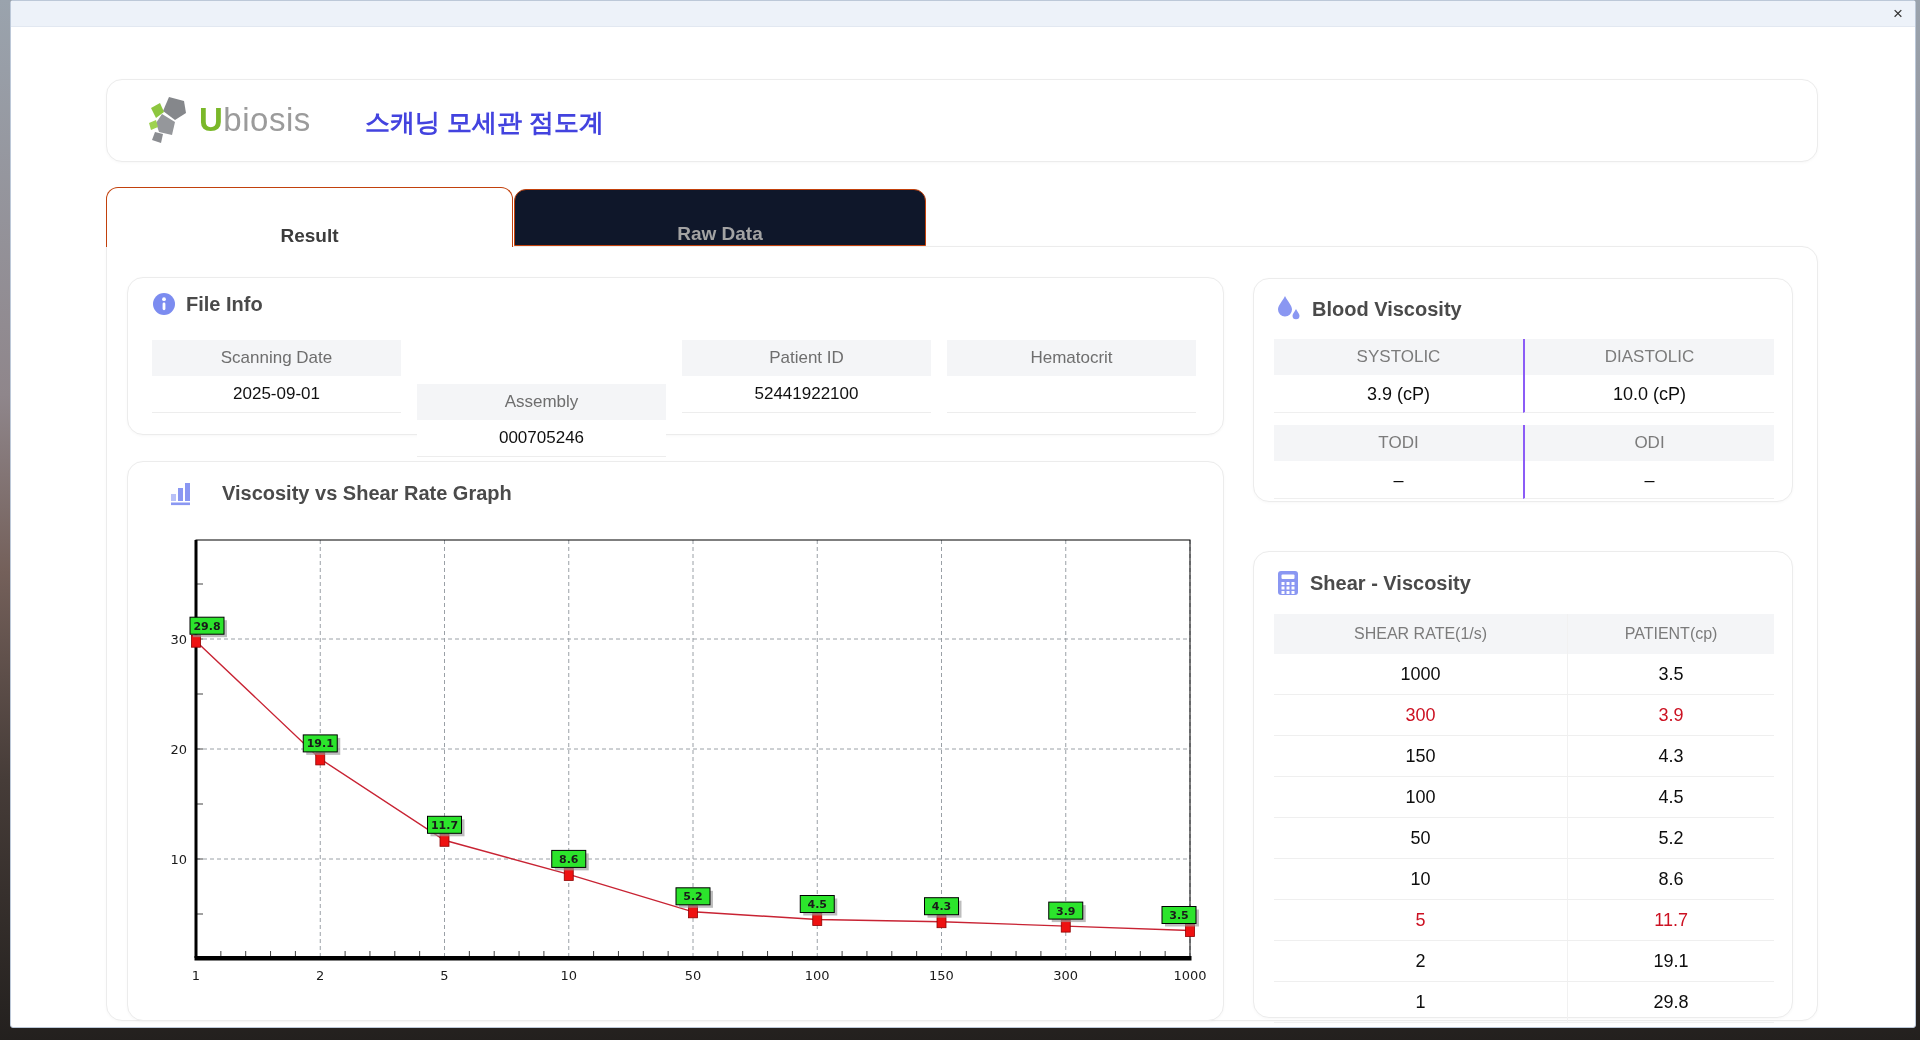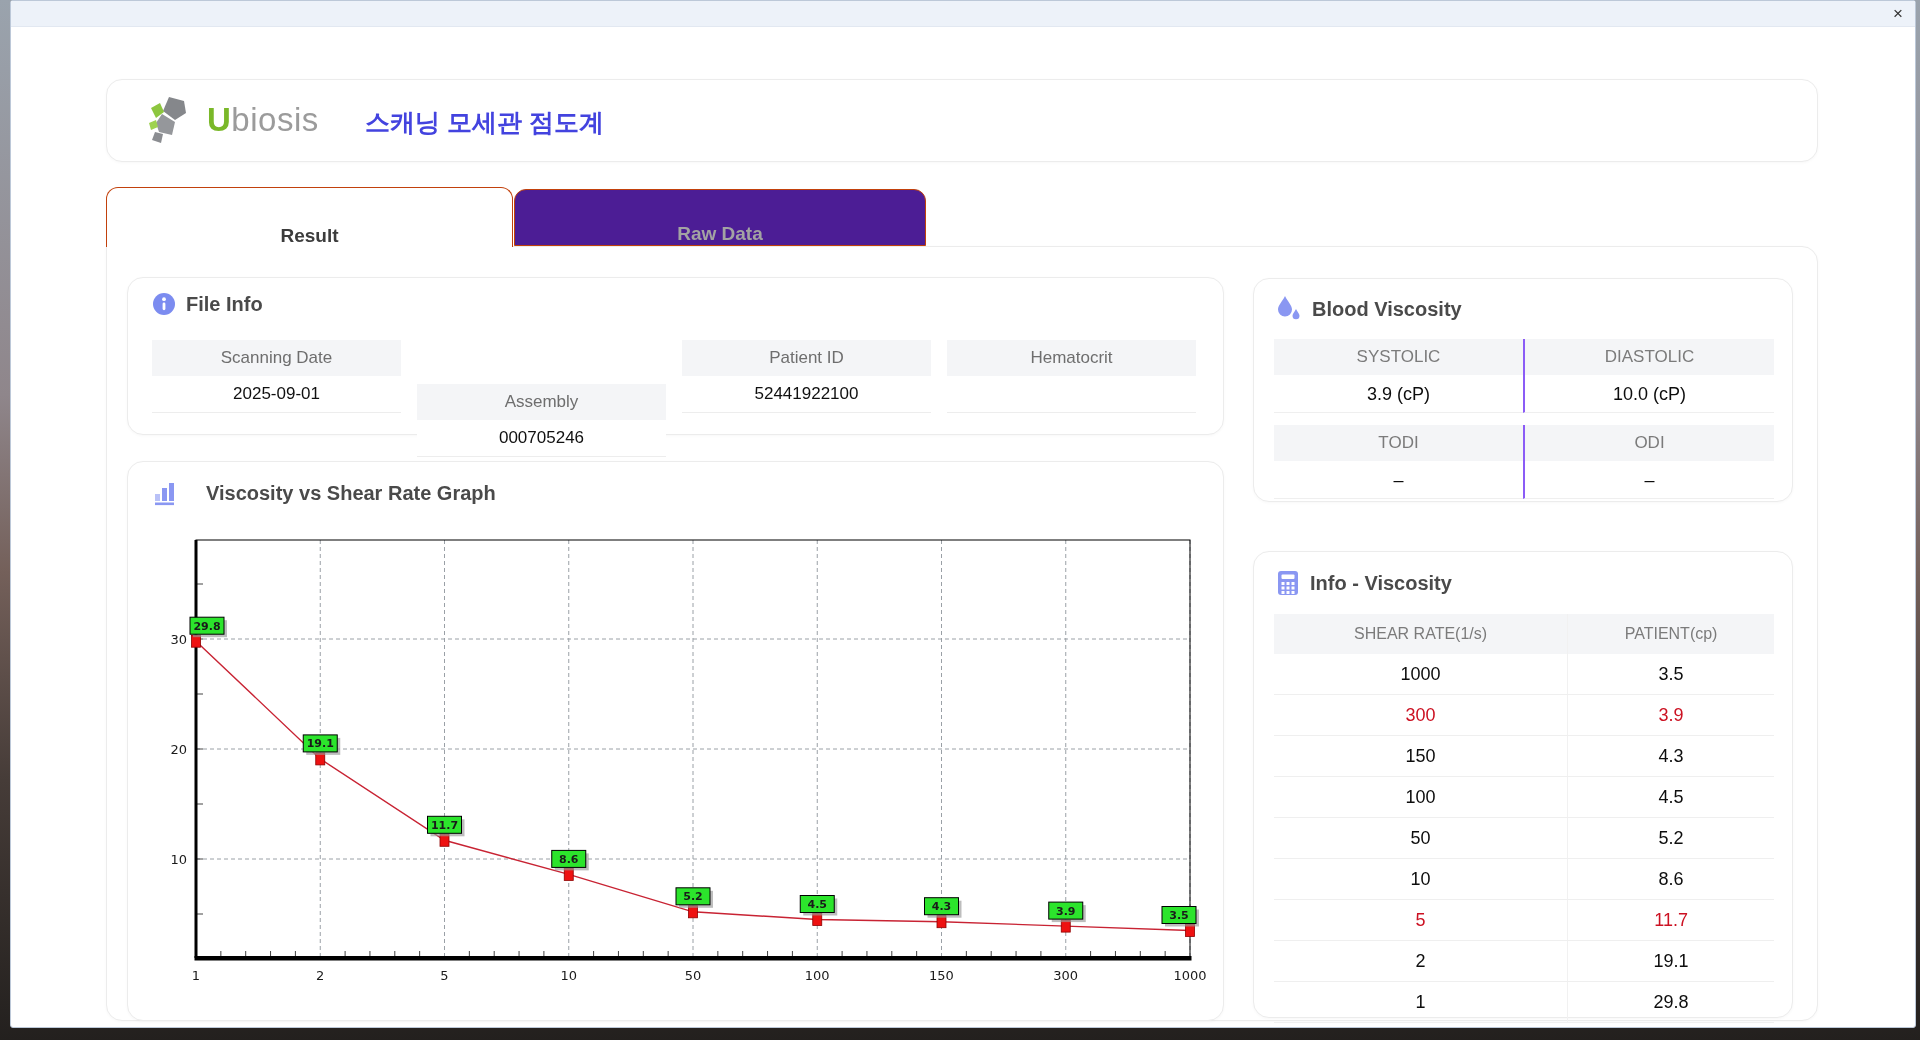--- a/index.html
+++ b/index.html
@@ -9,28 +9,28 @@
   #window{position:absolute;left:10px;top:0;width:1906px;height:1028px;background:#ffffff;
     border:1px solid #bcc8d8;border-radius:3px;box-sizing:border-box;}
   .titlebar{position:absolute;left:0;top:0;width:100%;height:26px;background:#edf2f9;
     border-bottom:1px solid #e2e8f1;box-sizing:border-box;}
   .close{position:absolute;right:12px;top:1px;font-size:17px;color:#333;cursor:pointer;line-height:24px;}
   .card{position:absolute;background:#fff;border:1px solid #ececec;border-radius:16px;
     box-sizing:border-box;box-shadow:0 1px 3px rgba(0,0,0,.03);}
   .sec-head{position:absolute;display:flex;align-items:center;gap:10px;justify-content:center;}
   .sec-title{font-size:20px;font-weight:bold;color:#4a4a4a;}
   .app-title{position:absolute;font-size:25px;font-weight:bold;color:#4343df;}
-  .logo{position:absolute;display:flex;align-items:center;gap:8px;}
+  .logo{position:absolute;display:flex;align-items:center;gap:0;}
   .logo-text{font-size:33px;letter-spacing:.5px;}
   .logo-u{color:#7ab829;font-weight:bold;}
   .logo-rest{color:#9b9b9b;font-weight:500;}
   .tab{position:absolute;box-sizing:border-box;display:flex;align-items:flex-end;justify-content:center;
     font-size:19px;font-weight:bold;border:1px solid #c2410c;border-radius:12px 12px 0 0;cursor:pointer;}
   .tab.active{background:#fff;border-bottom:none;color:#3c3c3c;z-index:3;}
-  .tab.inactive{background:#4c1d95;color:#a3a3a3;z-index:1;}
+  .tab.inactive{background:#0f172a;color:#a3a3a3;z-index:1;}
   .main-card{z-index:2;}
   .field{position:absolute;width:249px;text-align:center;}
   .fld-label{height:36px;line-height:36px;background:#f4f5f7;color:#6e6e6e;font-size:17px;}
   .fld-value{height:36px;line-height:36px;background:#fff;color:#101010;font-size:17px;border-bottom:1px solid #ededed;}
   .grid2{position:absolute;width:500px;}
   .g-row{display:flex;}
   .g-cell{flex:1;text-align:center;box-sizing:border-box;}
   .g-head{height:36px;line-height:36px;background:#f4f5f7;color:#7b7b7b;font-size:17px;}
   .g-val{height:38px;line-height:38px;background:#fff;color:#0d0d0d;font-size:18px;border-bottom:1px solid #efefef;}
   .g-row .g-cell + .g-cell{border-left:2px solid #8b5cf6;}
@@ -96,21 +96,21 @@
           <div class="fld-label">Patient ID</div>
           <div class="fld-value">52441922100</div>
         </div>
         <div class="field" style="left:819px;top:62px;">
           <div class="fld-label">Hematocrit</div>
           <div class="fld-value"></div>
         </div>
       </div>
 
       <div class="card" style="left:20px;top:214px;width:1097px;height:560px;">
-        <div class="sec-head" style="left:24px;top:18px;gap:28px;">
+        <div class="sec-head" style="left:40px;top:18px;gap:28px;">
           <svg class="icon" width="26" height="26" viewBox="0 0 26 26">
             <rect x="3" y="14" width="5" height="7" fill="#b9c1f7"></rect>
             <rect x="10" y="8" width="5" height="13" fill="#8a97f2"></rect>
             <rect x="17" y="3" width="5" height="18" fill="#8a97f2"></rect>
             <rect x="3" y="22.5" width="19" height="2.6" fill="#8a97f2"></rect>
           </svg>
           <span class="sec-title">Viscosity vs Shear Rate Graph</span>
         </div>
         <svg id="chart-svg" style="position:absolute;left:25px;top:61px;" width="1070" height="478" viewBox="0 0 1070 478">
             <line x1="43" y1="17" x2="43" y2="435" stroke="#9aa0a6" stroke-width="1" stroke-dasharray="4 3"></line>
@@ -258,21 +258,21 @@
                 <rect x="10.5" y="12" width="3" height="3"></rect>
                 <rect x="15.5" y="12" width="3" height="3"></rect>
               <rect x="5.5" y="16.5" width="3" height="3"></rect>
                 <rect x="10.5" y="16.5" width="3" height="3"></rect>
                 <rect x="15.5" y="16.5" width="3" height="3"></rect>
               <rect x="5.5" y="21" width="3" height="3"></rect>
                 <rect x="10.5" y="21" width="3" height="3"></rect>
                 <rect x="15.5" y="21" width="3" height="3"></rect>
             </g>
           </svg>
-          <span class="sec-title">Info - Viscosity</span>
+          <span class="sec-title">Shear - Viscosity</span>
         </div>
         <table class="shear" style="left:20px;top:62px;">
           <thead>
             <tr>
               <th>SHEAR RATE(1/s)</th>
               <th>PATIENT(cp)</th>
             </tr>
           </thead>
           <tbody id="shear-body">
               <tr>

